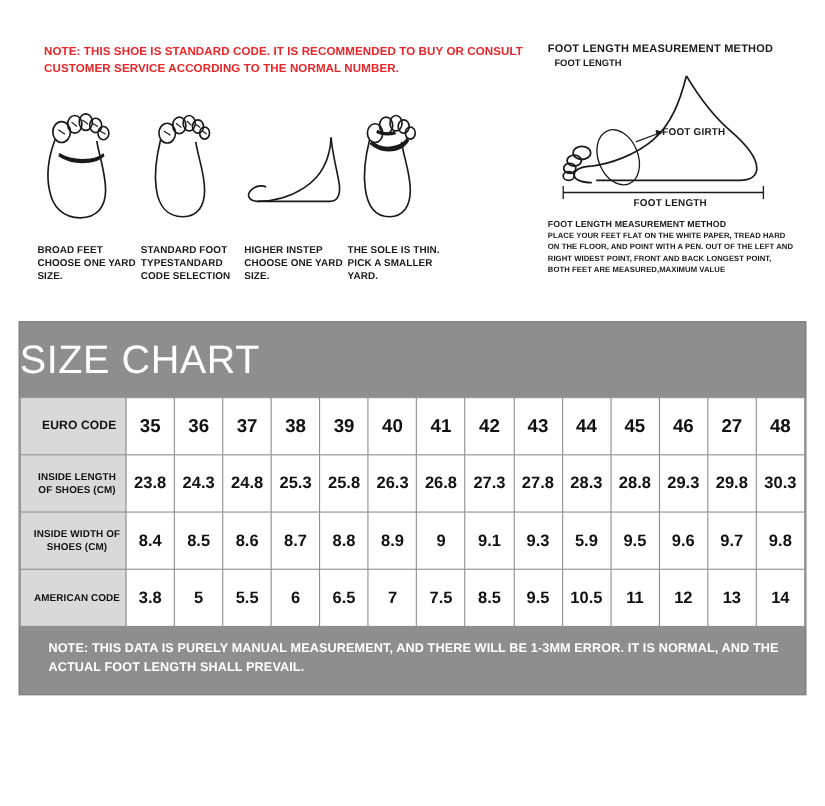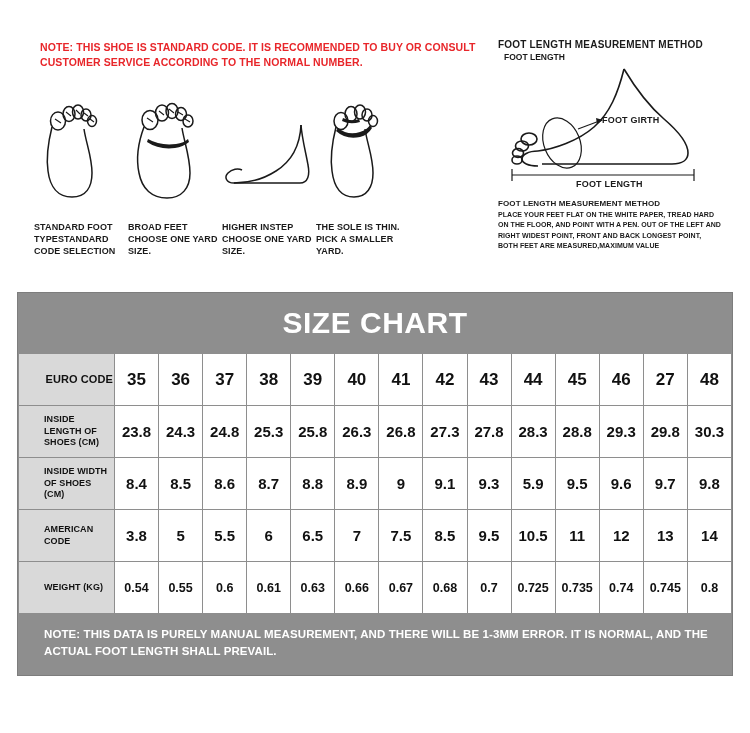--- a/index.html
+++ b/index.html
@@ -97,23 +97,23 @@
 
   
   .chart-wrap {
     position: absolute;
     left: 17px; top: 292px;
     width: 716px;
     background: #8e8e8e;
     border: 1px solid #7d7d7d;
   }
   .chart-title {
-    text-align: center;
-    font-size: 30px;
-    font-weight: 700;
+    text-align: left;
+    font-size: 36px;
+    font-weight: 400;
     color: #ffffff;
     letter-spacing: .5px;
     padding: 13px 0 13px;
   }
   table.size {
     border-collapse: collapse;
     width: 714px;
     margin: 0 auto;
     background: #ffffff;
     table-layout: fixed;
@@ -125,84 +125,84 @@
     font-size: 15px;
     font-weight: 700;
     color: #111;
     height: 52px;
   }
   table.size td.rowhead {
     width: 96px;
     background: #d9d9d9;
     font-size: 9px;
     font-weight: 700;
-    text-align: left;
-    padding-left: 25px;
+    text-align: center;
+    padding-left: 8px;
     line-height: 1.3;
     letter-spacing: .1px;
     text-transform: uppercase;
   }
   table.size tr.head td { font-size: 17px; }
-  table.size tr.head td.rowhead { font-size: 11px; text-align: right; padding-left: 12px; }
+  table.size tr.head td.rowhead { font-size: 11px; text-align: center; padding-left: 12px; }
   table.size tr.weight td { font-size: 12.5px; }
   table.size tr.weight td.rowhead { font-size: 9px; }
   .chart-note {
     color: #ffffff;
     font-size: 11.5px;
     font-weight: 700;
     line-height: 1.5;
     padding: 12px 22px 14px 26px;
     letter-spacing: .1px;
   }
   svg { display: block; overflow: visible; }
 </style>
 </head>
 <body>
 
 <div class="page">
 
   <div class="top-note">NOTE: THIS SHOE IS STANDARD CODE. IT IS RECOMMENDED TO BUY OR CONSULT CUSTOMER SERVICE ACCORDING TO THE NORMAL NUMBER.</div>
 
   <div class="feet-row">
+
+    <div class="foot-cell">
+      <div class="foot-art">
+        <svg width="94" height="110" viewBox="0 0 94 110">
+          <g fill="none" stroke="#1a1a1a" stroke-width="1.5">
+            <path d="M22 32 C16 48 14 64 17 78 C20 94 30 103 45 103 C60 103 68 93 68 78 C68 62 62 46 60 33"></path>
+            <ellipse cx="28" cy="25" rx="8" ry="9.5"></ellipse>
+            <ellipse cx="40" cy="18" rx="6.5" ry="8"></ellipse>
+            <ellipse cx="50" cy="16" rx="6" ry="7.5"></ellipse>
+            <ellipse cx="59" cy="19" rx="5.5" ry="6.5"></ellipse>
+            <ellipse cx="66" cy="26" rx="5" ry="6"></ellipse>
+            <path d="M25 23 l6 4 M37 16 l5 4 M47 14 l5 4 M56 17 l5 3 M63 24 l5 3" stroke-width="1.1"></path>
+          </g>
+          <g fill="#1a1a1a">
+            <path d="M26 44 q12 7 28 5 q8 -1 12 -5 l1 3 q-6 5 -14 6 q-16 2 -28 -6 z"></path>
+          </g>
+        </svg>
+      </div>
+      <div class="foot-cap">BROAD FEET CHOOSE ONE YARD SIZE.</div>
+    </div>
 
     <div class="foot-cell">
       <div class="foot-art">
         <svg width="94" height="110" viewBox="0 0 94 110">
           <g fill="none" stroke="#1a1a1a" stroke-width="1.5">
             <path d="M24 32 C20 48 18 62 20 76 C22 92 30 102 44 102 C58 102 64 92 64 78 C64 62 58 48 56 34"></path>
             <ellipse cx="30" cy="26" rx="7.5" ry="9"></ellipse>
             <ellipse cx="41" cy="19" rx="6" ry="7.5"></ellipse>
             <ellipse cx="50" cy="17" rx="5.5" ry="7"></ellipse>
             <ellipse cx="58" cy="20" rx="5" ry="6"></ellipse>
             <ellipse cx="64" cy="26" rx="4.5" ry="5.5"></ellipse>
             <path d="M27 24 l6 4 M38 17 l5 4 M48 15 l4 4 M56 18 l4 3 M62 24 l4 3" stroke-width="1.1"></path>
           </g>
         </svg>
       </div>
       <div class="foot-cap">STANDARD FOOT TYPESTANDARD CODE SELECTION</div>
-    </div>
-
-    <div class="foot-cell">
-      <div class="foot-art">
-        <svg width="94" height="110" viewBox="0 0 94 110">
-          <g fill="none" stroke="#1a1a1a" stroke-width="1.5">
-            <path d="M22 32 C16 48 14 64 17 78 C20 94 30 103 45 103 C60 103 68 93 68 78 C68 62 62 46 60 33"></path>
-            <ellipse cx="28" cy="25" rx="8" ry="9.5"></ellipse>
-            <ellipse cx="40" cy="18" rx="6.5" ry="8"></ellipse>
-            <ellipse cx="50" cy="16" rx="6" ry="7.5"></ellipse>
-            <ellipse cx="59" cy="19" rx="5.5" ry="6.5"></ellipse>
-            <ellipse cx="66" cy="26" rx="5" ry="6"></ellipse>
-            <path d="M25 23 l6 4 M37 16 l5 4 M47 14 l5 4 M56 17 l5 3 M63 24 l5 3" stroke-width="1.1"></path>
-          </g>
-          <g fill="#1a1a1a">
-            <path d="M26 44 q12 7 28 5 q8 -1 12 -5 l1 3 q-6 5 -14 6 q-16 2 -28 -6 z"></path>
-          </g>
-        </svg>
-      </div>
-      <div class="foot-cap">BROAD FEET CHOOSE ONE YARD SIZE.</div>
     </div>
 
     <div class="foot-cell">
       <div class="foot-art">
         <svg width="104" height="110" viewBox="0 0 104 110">
           <g fill="none" stroke="#1a1a1a" stroke-width="1.5">
             <path d="M85 30 C84 50 76 66 60 76 C46 85 30 88 18 88"></path>
             <path d="M85 30 C86 44 90 58 92 70 C94 80 92 88 84 88 L18 88"></path>
             <path d="M18 88 C10 88 8 82 12 78 C16 74 22 73 26 75"></path>
           </g>
@@ -336,36 +336,19 @@
         <td>7</td>
         <td>7.5</td>
         <td>8.5</td>
         <td>9.5</td>
         <td>10.5</td>
         <td>11</td>
         <td>12</td>
         <td>13</td>
         <td>14</td>
       </tr>
-      <tr class="weight">
-        <td class="rowhead">WEIGHT (KG)</td>
-        <td>0.54</td>
-        <td>0.55</td>
-        <td>0.6</td>
-        <td>0.61</td>
-        <td>0.63</td>
-        <td>0.66</td>
-        <td>0.67</td>
-        <td>0.68</td>
-        <td>0.7</td>
-        <td>0.725</td>
-        <td>0.735</td>
-        <td>0.74</td>
-        <td>0.745</td>
-        <td>0.8</td>
-      </tr>
     </tbody>
       </table>
 
     <div class="chart-note">NOTE: THIS DATA IS PURELY MANUAL MEASUREMENT, AND THERE WILL BE 1-3MM ERROR. IT IS NORMAL, AND THE ACTUAL FOOT LENGTH SHALL PREVAIL.</div>
   </div>
 
 </div>
 
 </body></html>

